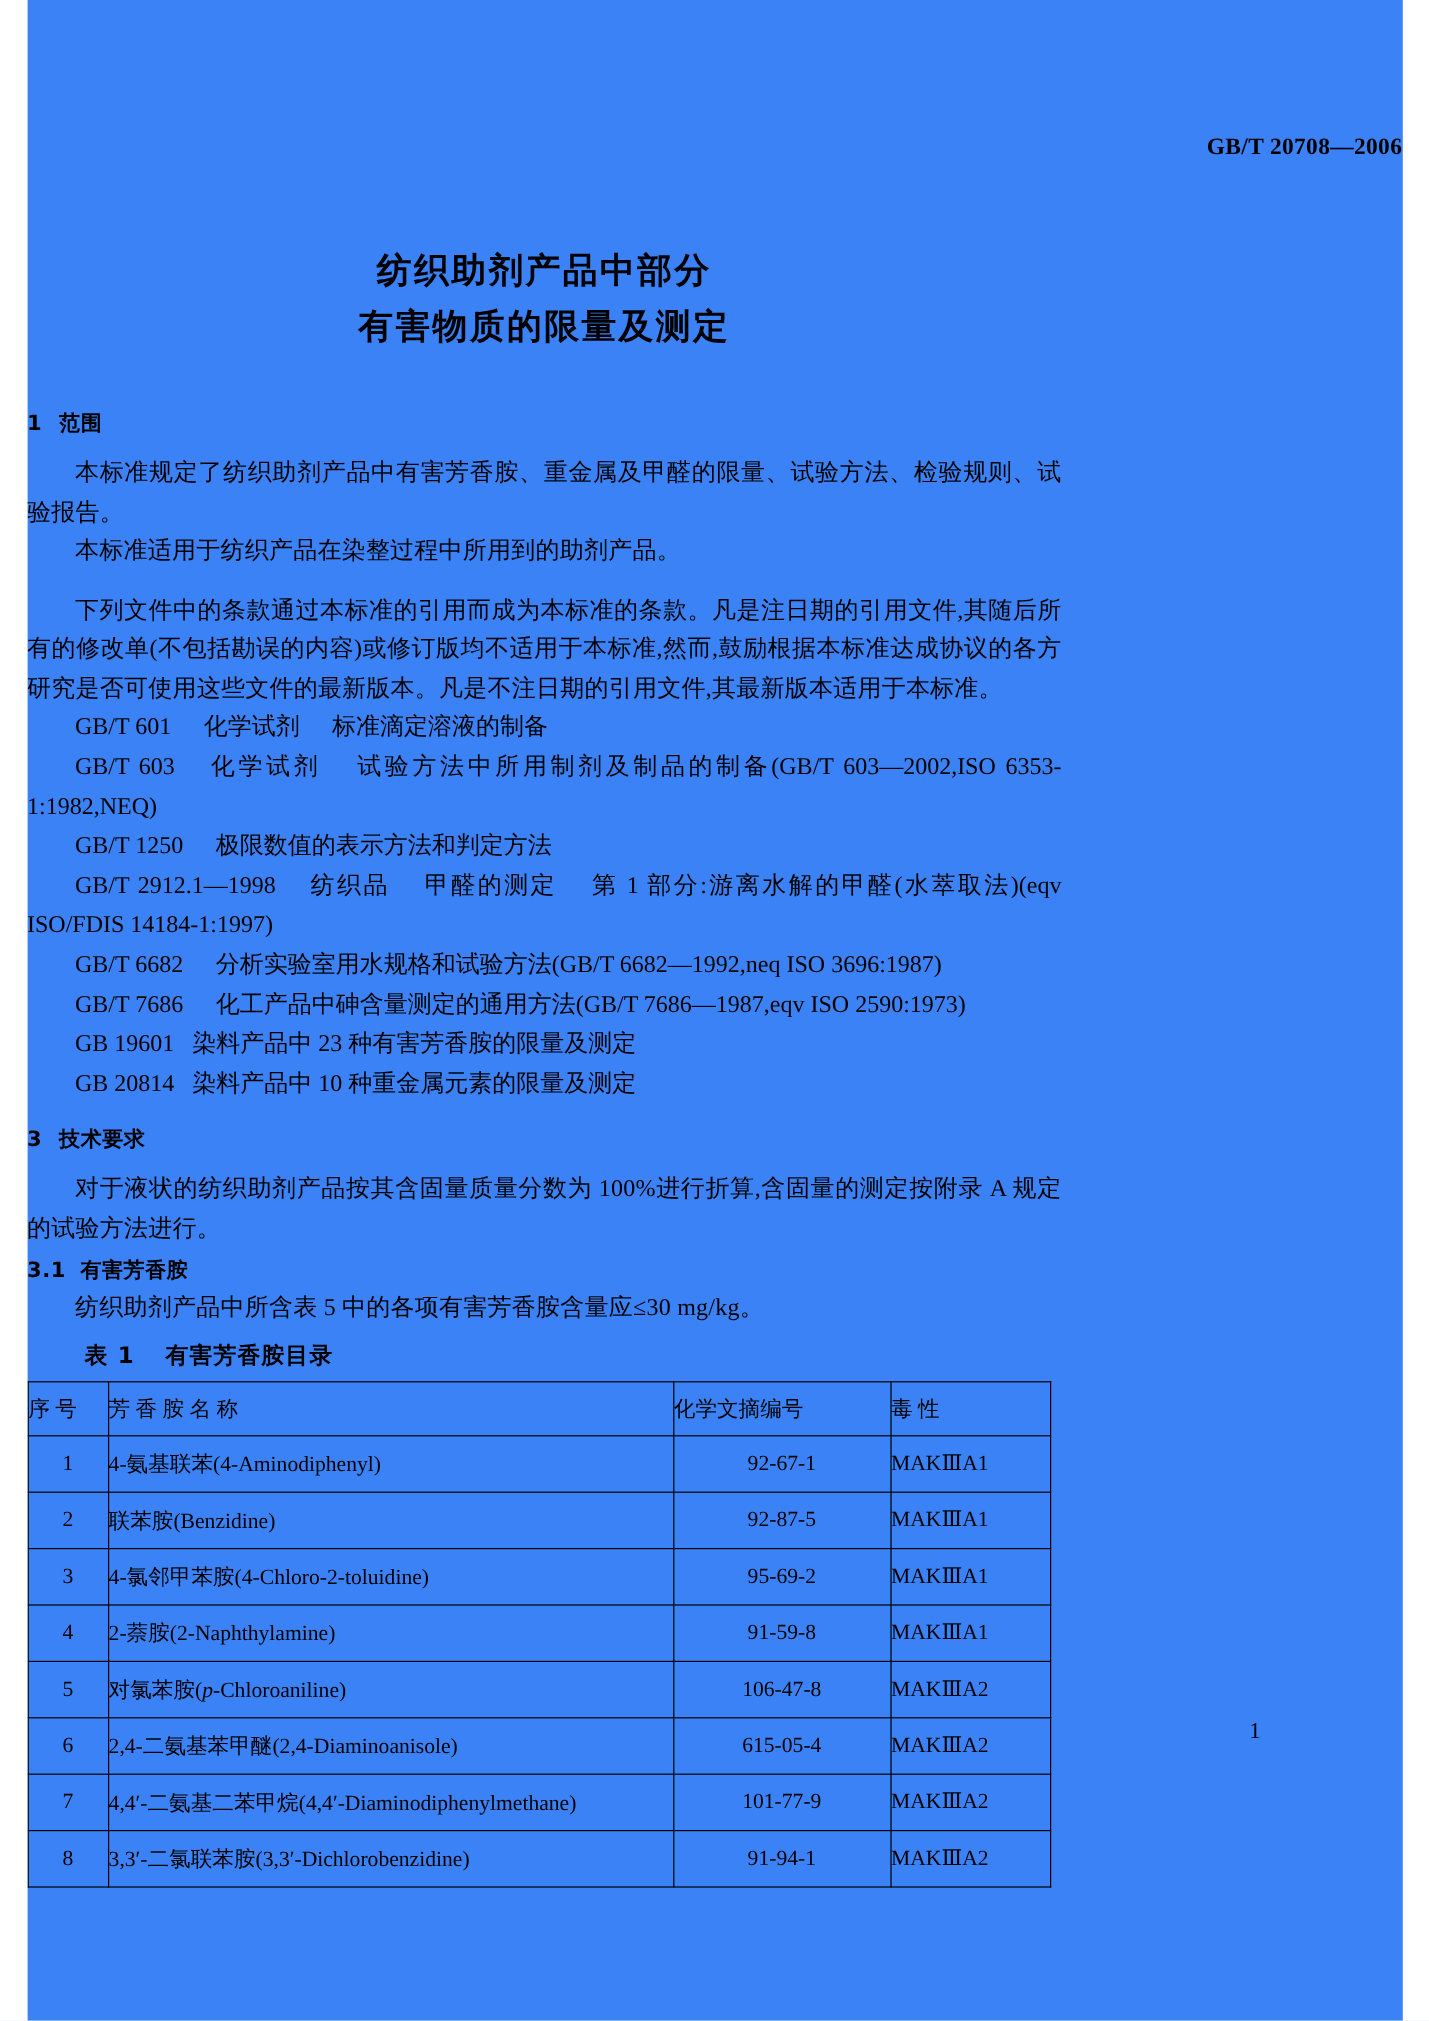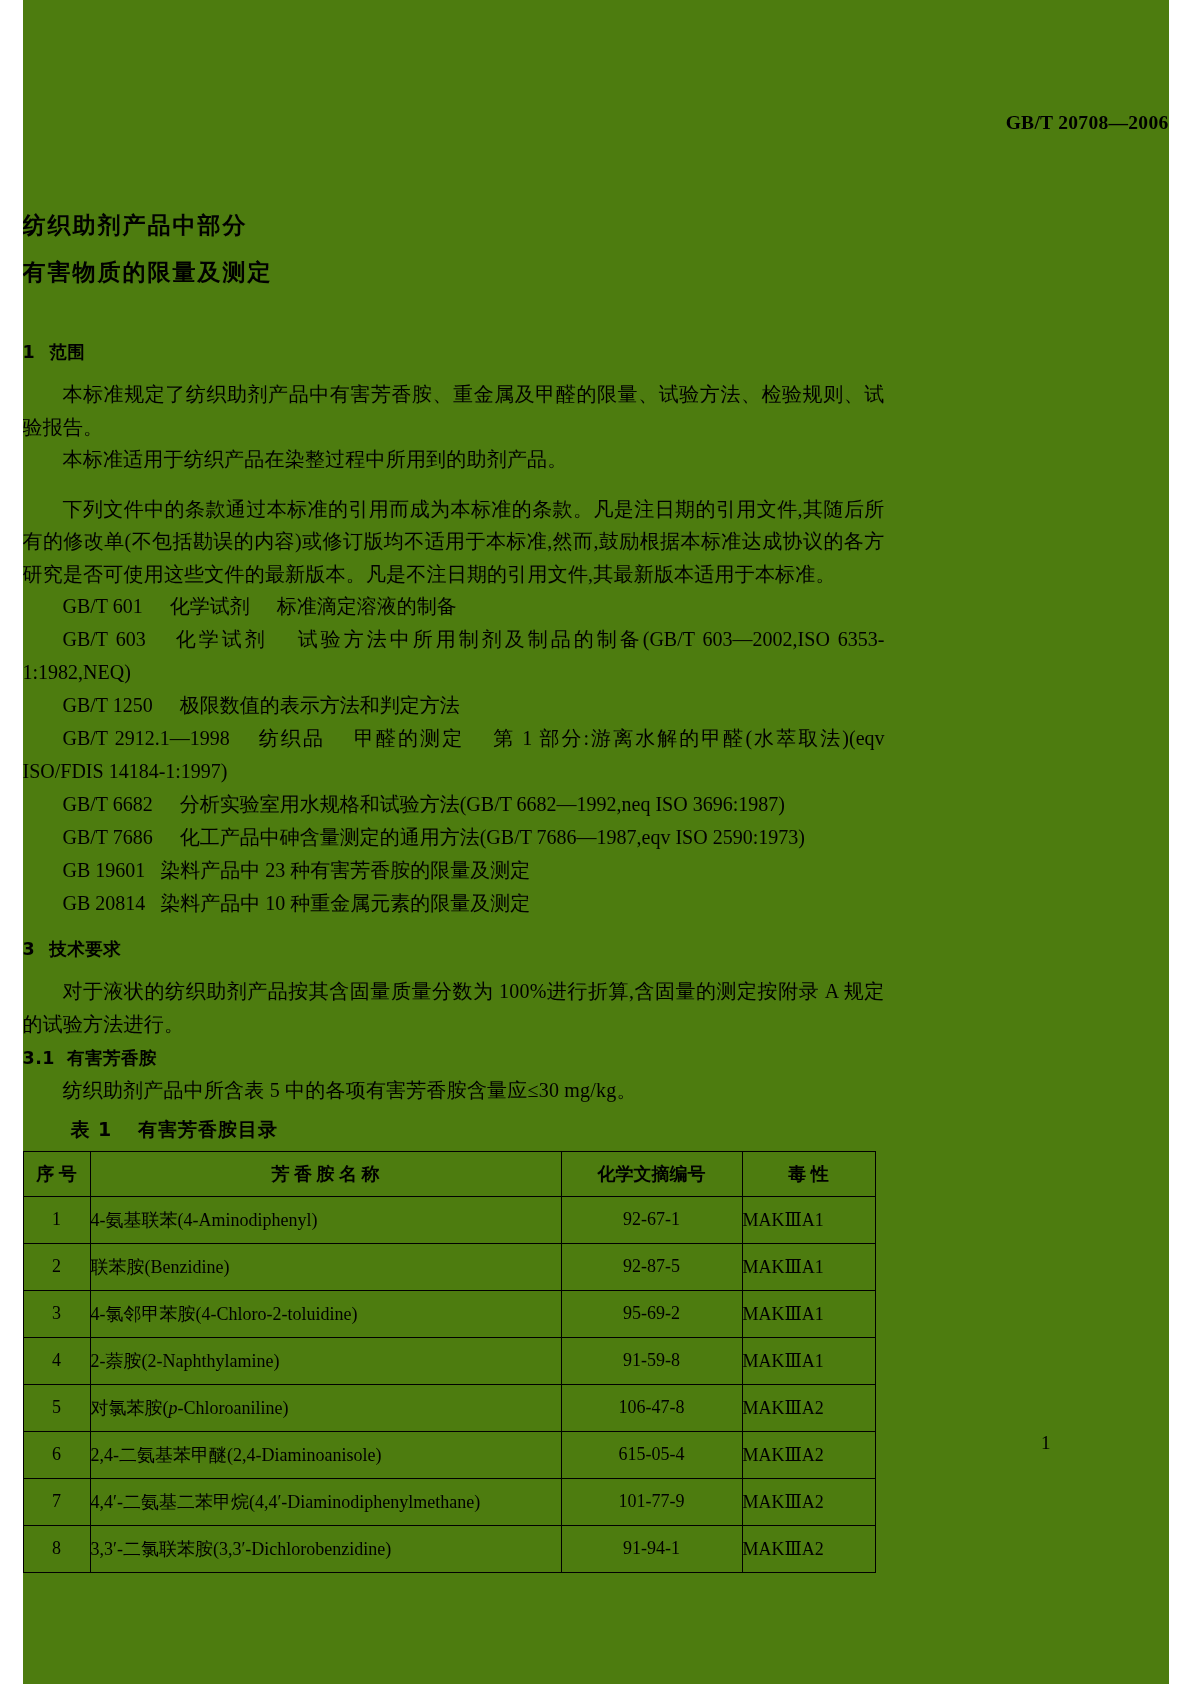--- a/index.html
+++ b/index.html
@@ -9,44 +9,45 @@
   }
   body {
     font-family: "Liberation Serif", "DejaVu Serif", serif;
     color: #000000;
   }
   .page {
     position: relative;
     width: 1146px;
     height: 1684px;
     margin: 0 auto;
-    background: #4d7c0f;
+    background: #3b82f6;
     box-sizing: border-box;
     overflow: hidden;
   }
   .doc-header {
     position: absolute;
     top: 112px;
     right: 0;
     font-family: "Liberation Serif", serif;
     font-size: 19.5px;
     font-weight: bold;
     letter-spacing: 0.3px;
     white-space: nowrap;
   }
 
   
   .doc-title {
     position: absolute;
     top: 202px;
     left: 0;
     width: 862px;
-    font-family: "DejaVu Sans", "Liberation Sans", sans-serif;
-    font-weight: bold;
-    font-size: 23px;
+    text-align: center;
+    font-family: "DejaVu Sans", "Liberation Sans", sans-serif;
+    font-weight: bold;
+    font-size: 29px;
     line-height: 47px;
     letter-spacing: 2px;
   }
   .doc-title .tline { display: block; }
 
   
   .flow {
     position: absolute;
     top: 340px;
     left: 0;
@@ -109,22 +110,22 @@
     table-layout: fixed;
   }
   table.amines th, table.amines td {
     border: 1px solid #000000;
     font-size: 18px;
     padding: 0;
     height: 46px;
     vertical-align: middle;
   }
   table.amines th {
-    font-weight: bold;
-    text-align: center;
+    font-weight: normal;
+    text-align: left;
     height: 44px;
   }
   th.c-no   { width: 66px; }
   th.c-name { width: 470px; }
   th.c-cas  { width: 180px; }
   th.c-tox  { width: 132px; }
   td.t-no   { text-align: center; font-size: 17px; }
   td.t-name { text-align: left; padding-left: 22px; font-size: 18px; }
   td.t-cas  { text-align: center; font-size: 18px; }
   td.t-tox  { text-align: left; font-size: 18px; }

